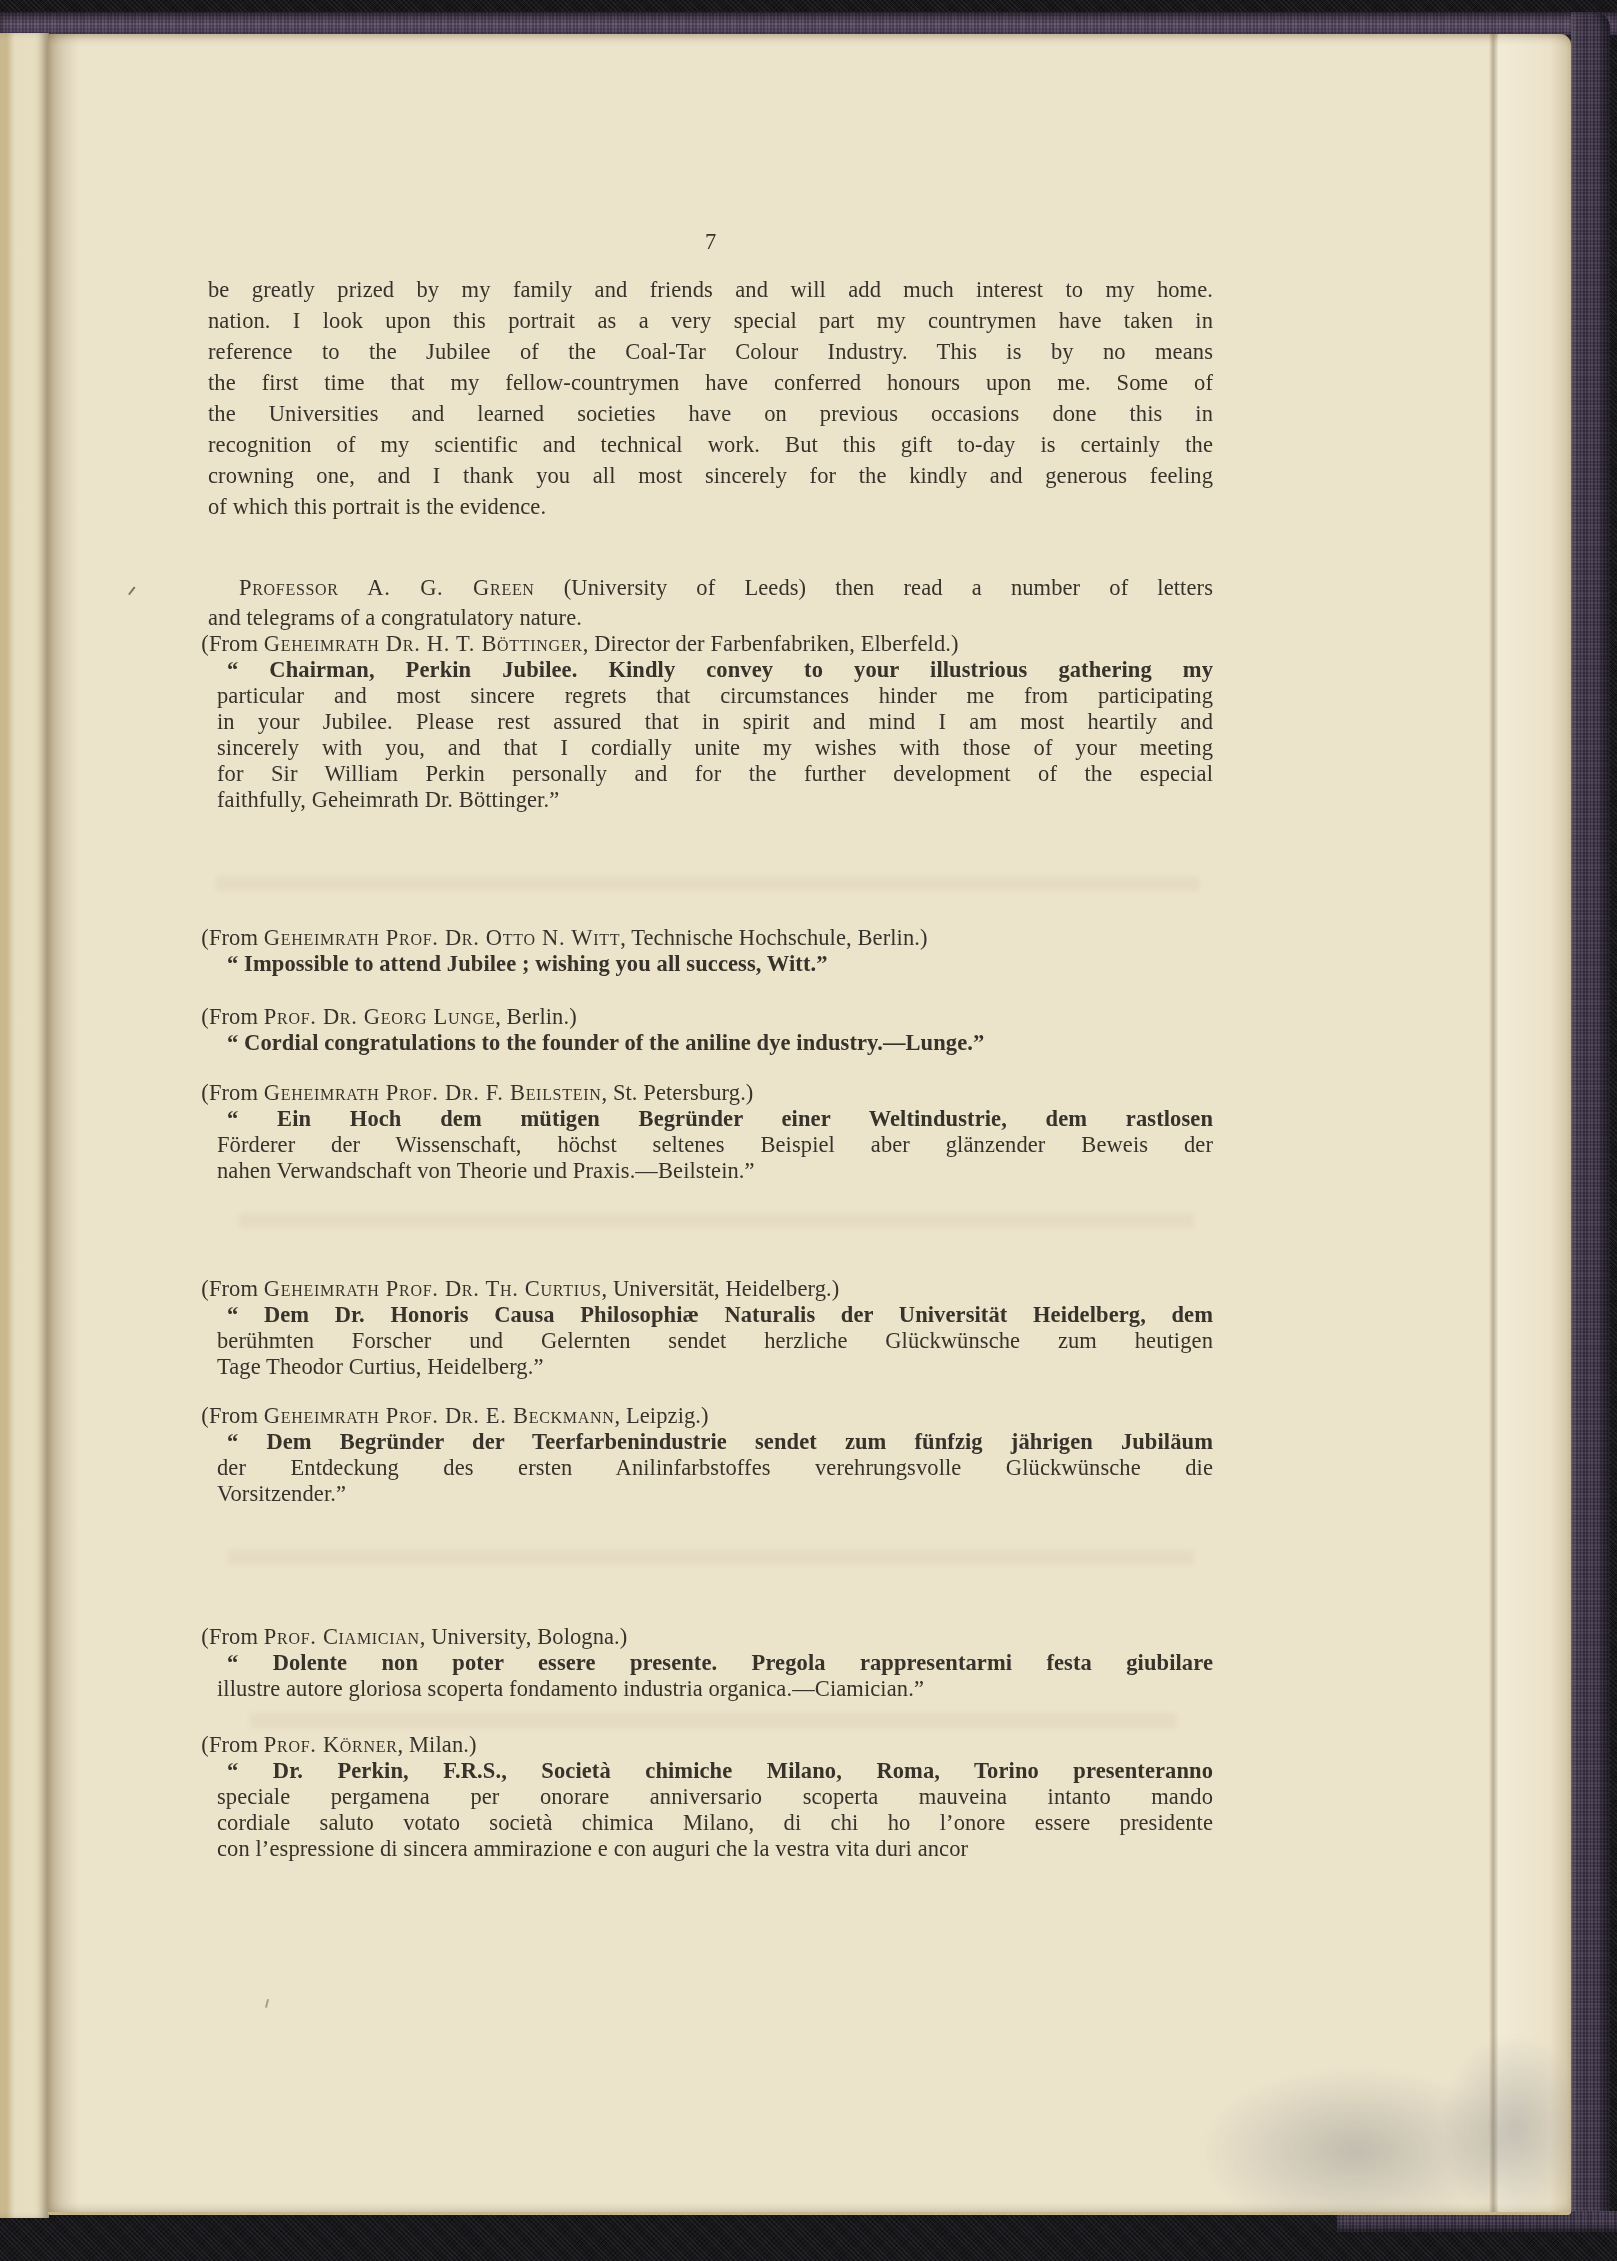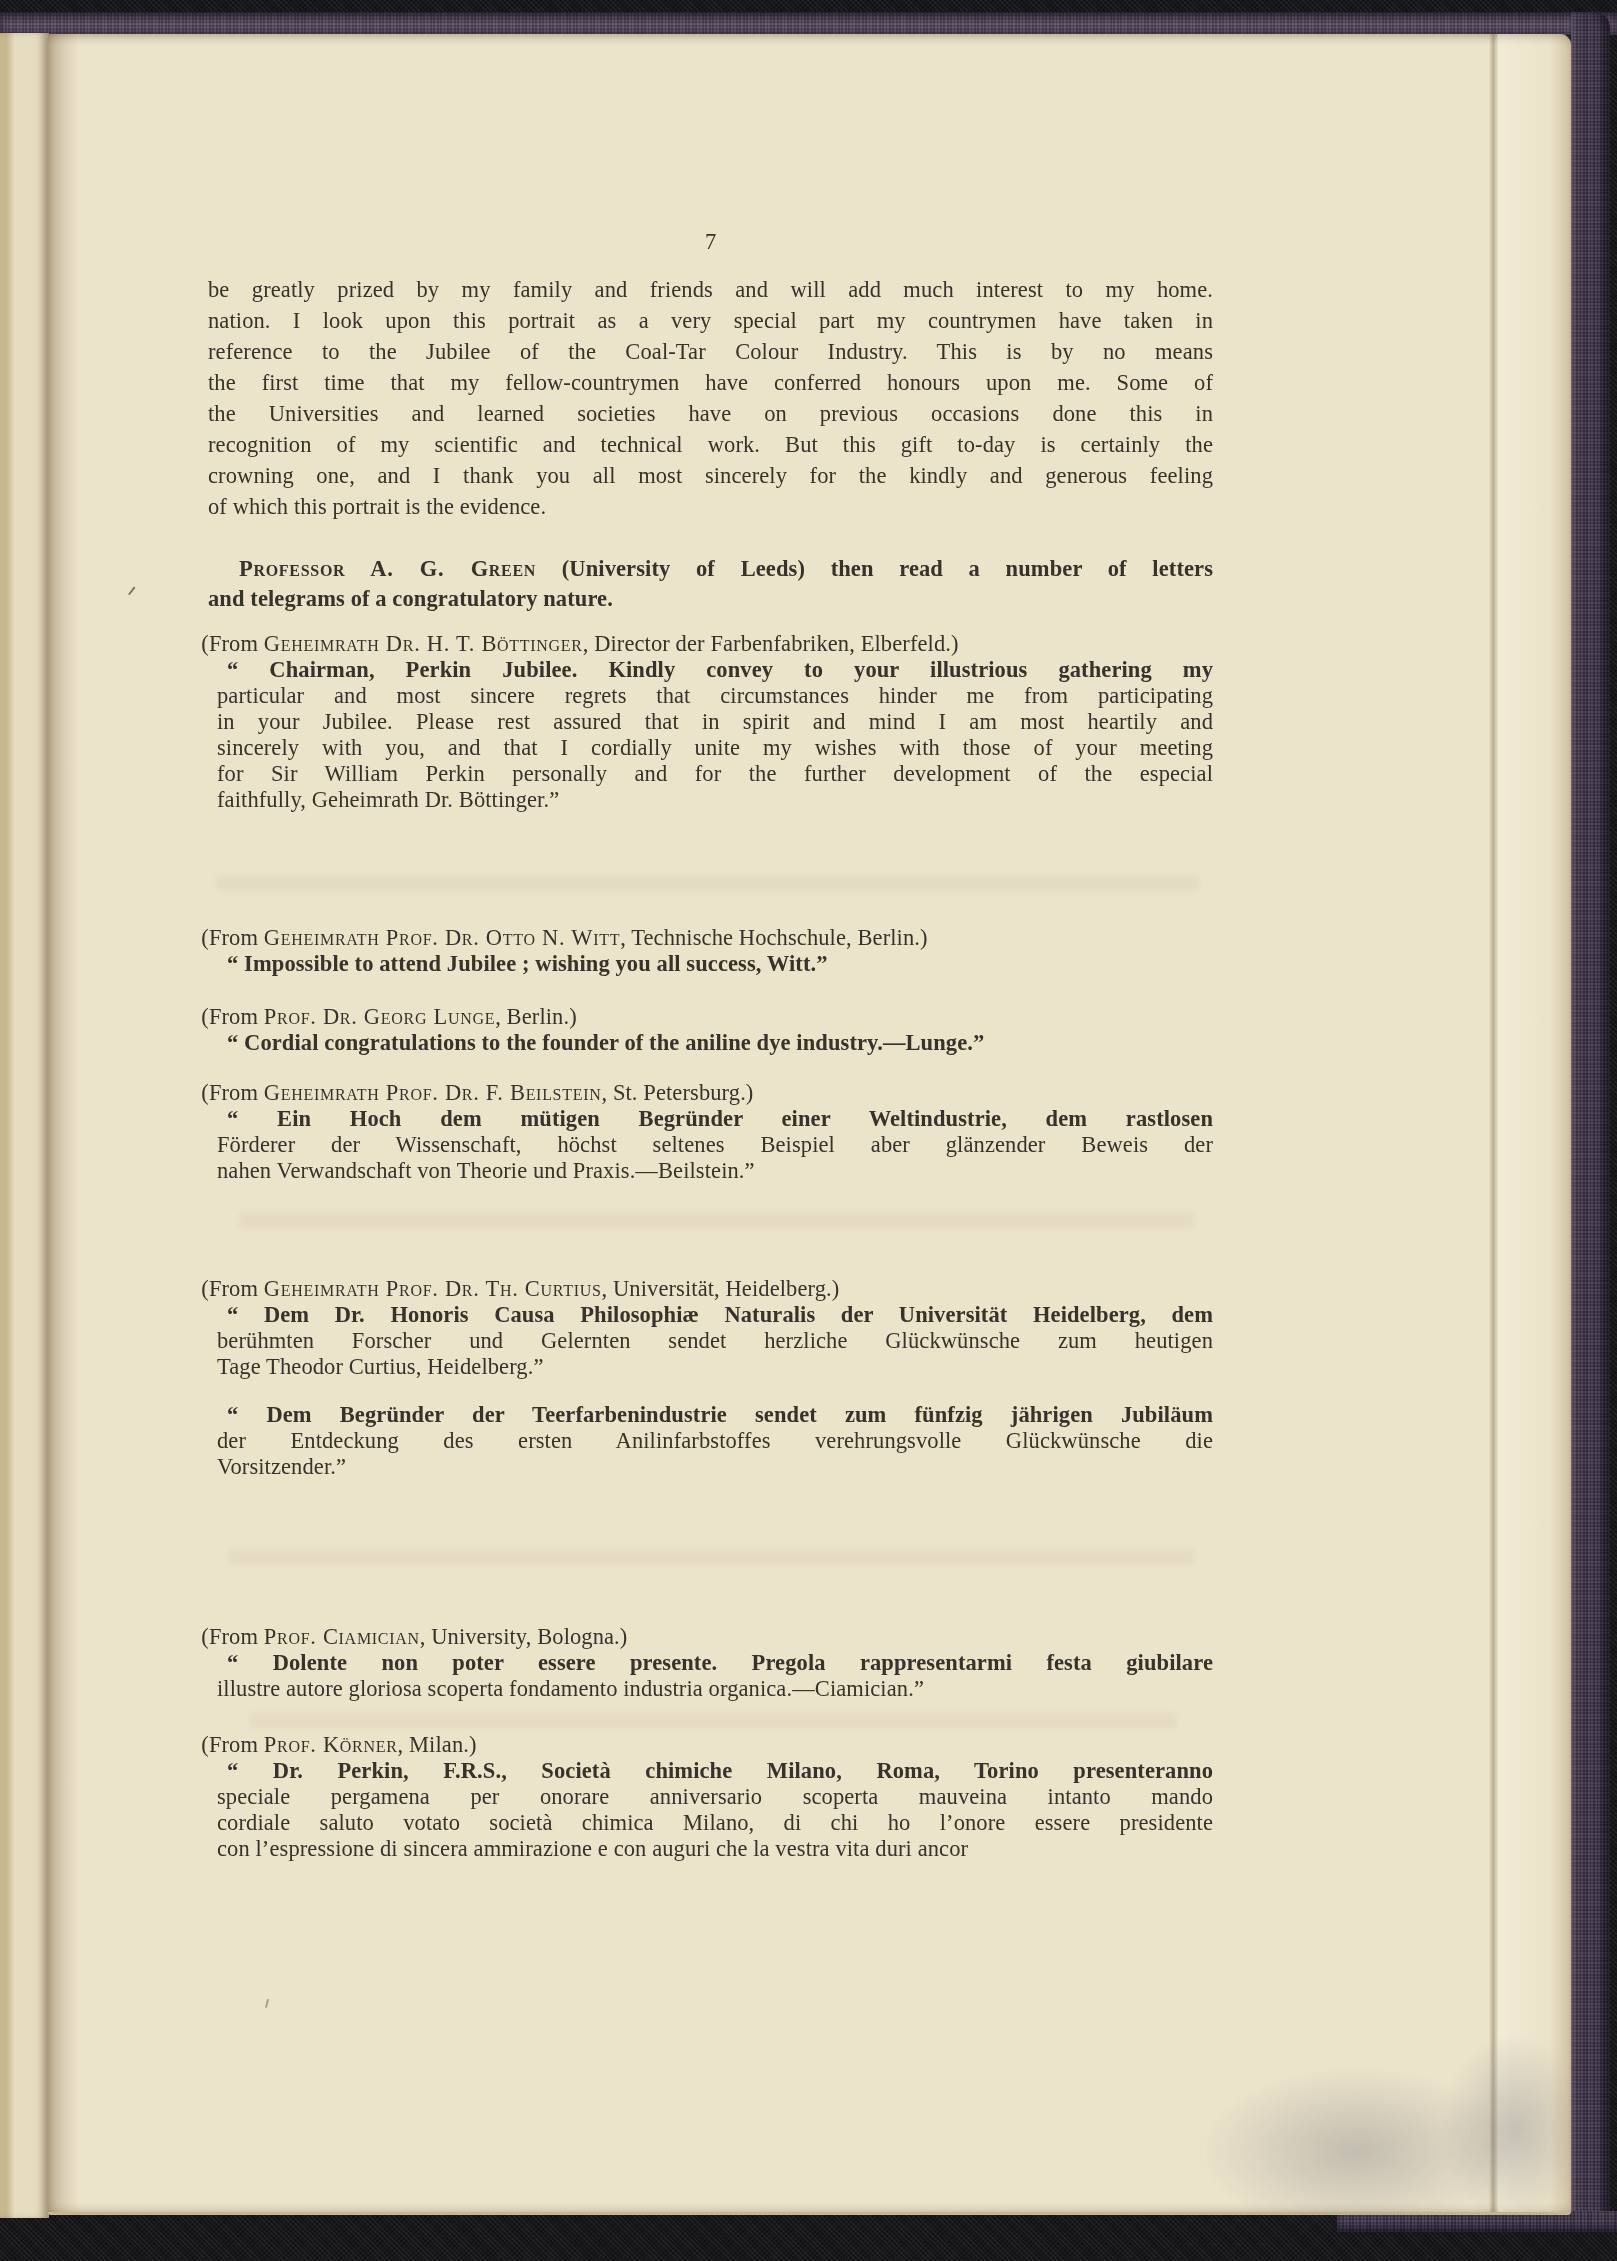--- a/index.html
+++ b/index.html
@@ -85,21 +85,21 @@
   .speck-b{left:218px;top:1965px;width:2.2px;height:9px;transform:rotate(14deg);background:rgba(90,72,45,.45);}
 
   .page-number{
     position:absolute;left:160px;top:194px;width:1005px;
     text-align:center;font-size:22.5px;line-height:27px;
   }
   .textblock{position:absolute;left:160px;width:1005px;letter-spacing:0.1px;}
   .tline{text-align:justify;text-align-last:justify;}
   .tline.lastline{text-align-last:left;}
   .para-main{top:240px;font-size:22.5px;line-height:31px;}
-  .para-green{top:520px;font-size:22.5px;line-height:30px;font-weight:bold;}
+  .para-green{top:539px;font-size:22.5px;line-height:30px;}
   .para-green .firstline{padding-left:31px;}
   .letter{font-size:22.5px;}
   .lhead{line-height:27px;margin-left:-6.7px;}
   .lbody{line-height:26px;}
   .lbody .tline{padding-left:9px;}
   .lbody .tline.firstline{padding-left:19px;font-weight:bold;}
   .sc{font-variant:small-caps;letter-spacing:0.7px;}
 </style>
 </head>
 <body>
@@ -179,20 +179,21 @@
   <div class="textblock letter" style="top:1241px">
     <div class="lhead"><span>(From </span><span class="sc">Geheimrath Prof. Dr. Th. Curtius</span><span>, Universität, Heidelberg.)</span></div>
     <div class="lbody">
         <div class="tline firstline">“ Dem Dr. Honoris Causa Philosophiæ Naturalis der Universität Heidelberg, dem</div>
         <div class="tline">berühmten Forscher und Gelernten sendet herzliche Glückwünsche zum heutigen</div>
         <div class="tline lastline">Tage Theodor Curtius, Heidelberg.”</div>
       </div>
   </div>
 
   <div class="textblock letter" style="top:1368px">
+    <div class="lhead"><span>(From </span><span class="sc">Geheimrath Prof. Dr. E. Beckmann</span><span>, Leipzig.)</span></div>
     <div class="lbody">
         <div class="tline firstline">“ Dem Begründer der Teerfarbenindustrie sendet zum fünfzig jährigen Jubiläum</div>
         <div class="tline">der Entdeckung des ersten Anilinfarbstoffes verehrungsvolle Glückwünsche die</div>
         <div class="tline lastline">Vorsitzender.”</div>
       </div>
   </div>
 
   <div class="textblock letter" style="top:1589px">
     <div class="lhead"><span>(From </span><span class="sc">Prof. Ciamician</span><span>, University, Bologna.)</span></div>
     <div class="lbody">

